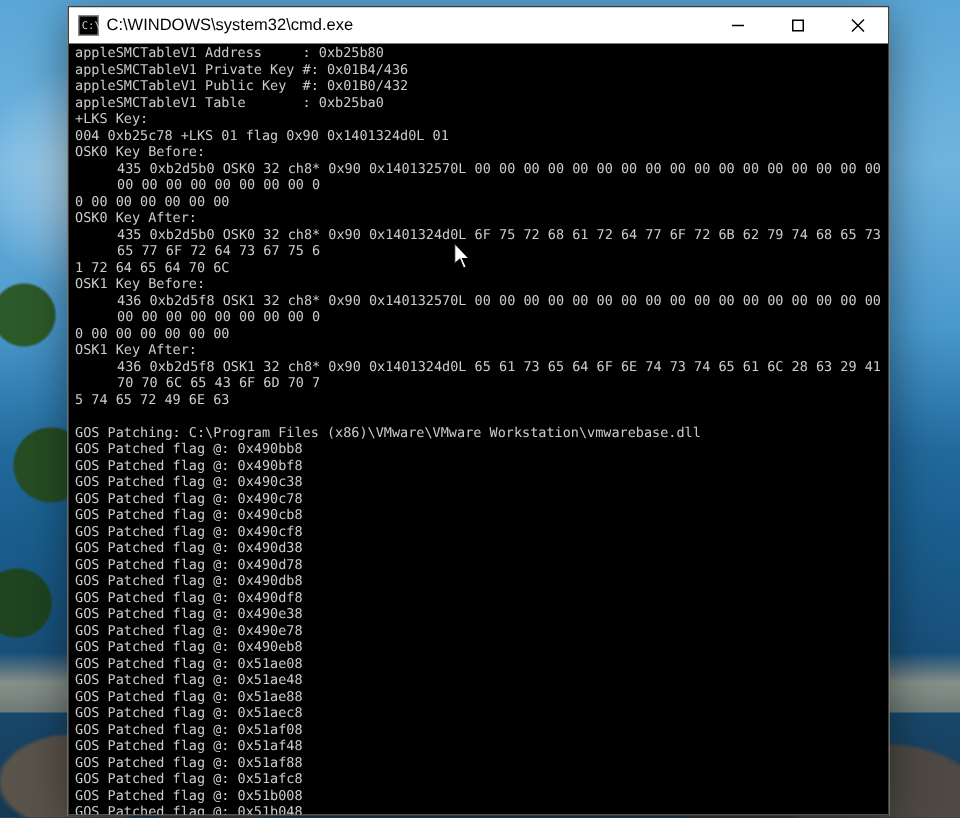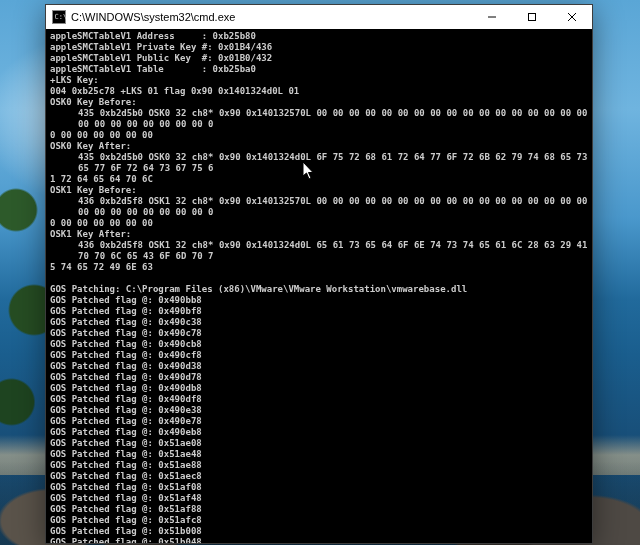--- a/index.html
+++ b/index.html
@@ -98,21 +98,21 @@
     background: #000000;
     color: #cccccc;
     font-family: Consolas, "Lucida Console", monospace;
     font-size: 9px;
     line-height: 11px;
     padding: 2px 4px 4px 4px;
     white-space: pre;
     overflow: hidden;
     position: relative;
   }
-  .console .line { white-space: pre; font-weight: bold; }
+  .console .line { white-space: pre; }
   .console .wrap { white-space: pre-wrap; word-break: break-all; margin-left: 28px; }
 
   .cursor {
     position: absolute;
     width: 12px;
     height: 18px;
     pointer-events: none;
     z-index: 50;
   }
 </style>

